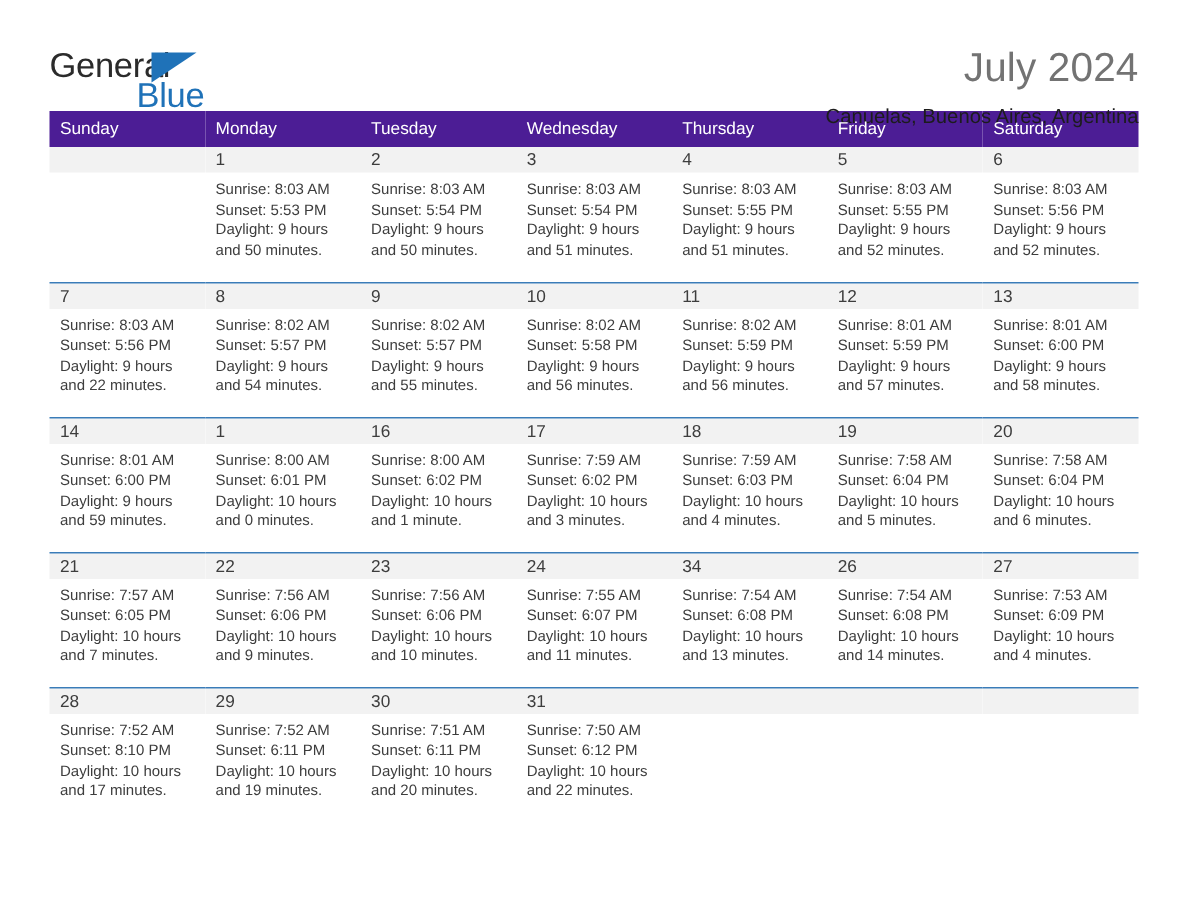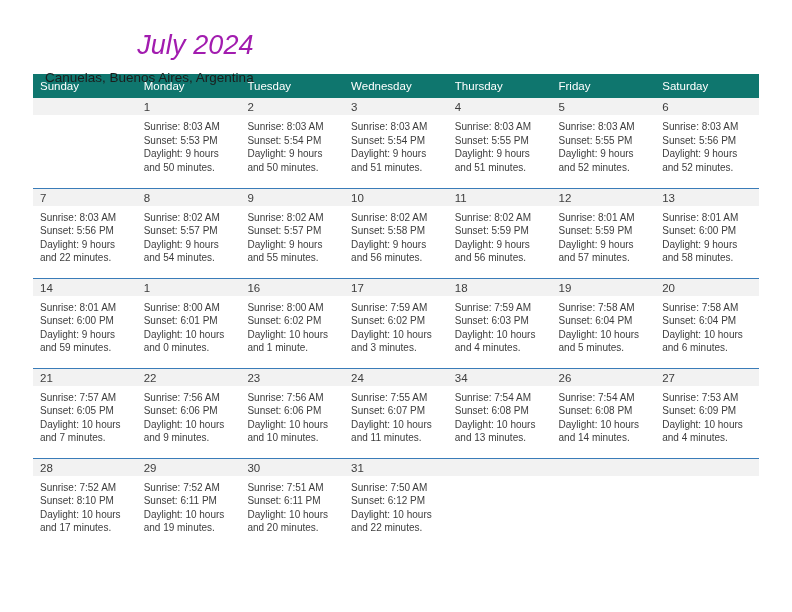--- a/index.html
+++ b/index.html
@@ -67,44 +67,43 @@
     letter-spacing: -0.2px;
     font-family: "Liberation Sans", sans-serif;
   }
 
   .title-wrap {
     text-align: right;
     padding-top: 0px;
   }
   .cal-title {
     font-size: 27px;
-    color: #a21caf;
+    color: #737373;
     font-weight: normal;
     margin: 0;
     line-height: 1.15;
     letter-spacing: 0.1px;
-    font-style: italic;
   }
   .cal-subtitle {
     font-size: 13.5px;
     color: #1c1c1c;
     margin: 9px 0 0 12px;
     line-height: 1.2;
   }
 
   
   .calendar {
     margin: 0 33px;
     width: 726px;
     border-collapse: collapse;
     table-layout: fixed;
   }
 
   .calendar th {
-    background: #0f766e;
+    background: #4c1d95;
     color: #ffffff;
     font-size: 11.5px;
     font-weight: normal;
     text-align: left;
     padding: 6px 0 6px 7px;
     height: 23px;
     border: none;
   }
 
   .calendar td {
@@ -145,20 +144,25 @@
     white-space: nowrap;
   }
 </style>
 </head>
 <body>
 
 <div class="page">
 
   <div class="header">
 
+    <div class="brand">
+      <span class="brand-general">General</span>
+      <span class="brand-triangle"></span>
+      <span class="brand-blue">Blue</span>
+    </div>
 
     <div class="title-wrap">
       <h1 class="cal-title">July 2024</h1>
       <div class="cal-subtitle">Canuelas, Buenos Aires, Argentina</div>
     </div>
 
   </div>
 
   <table class="calendar">
     <thead>

